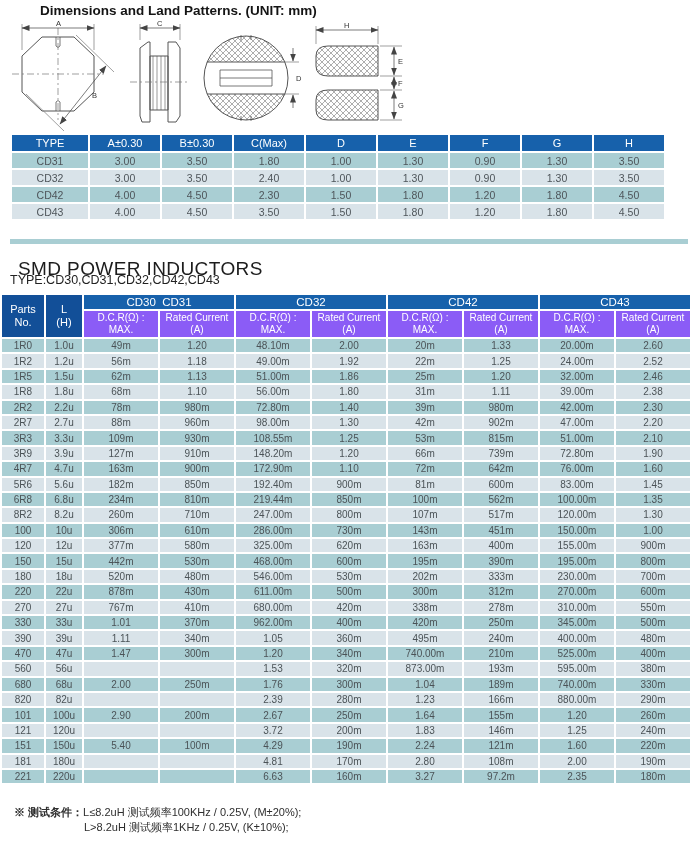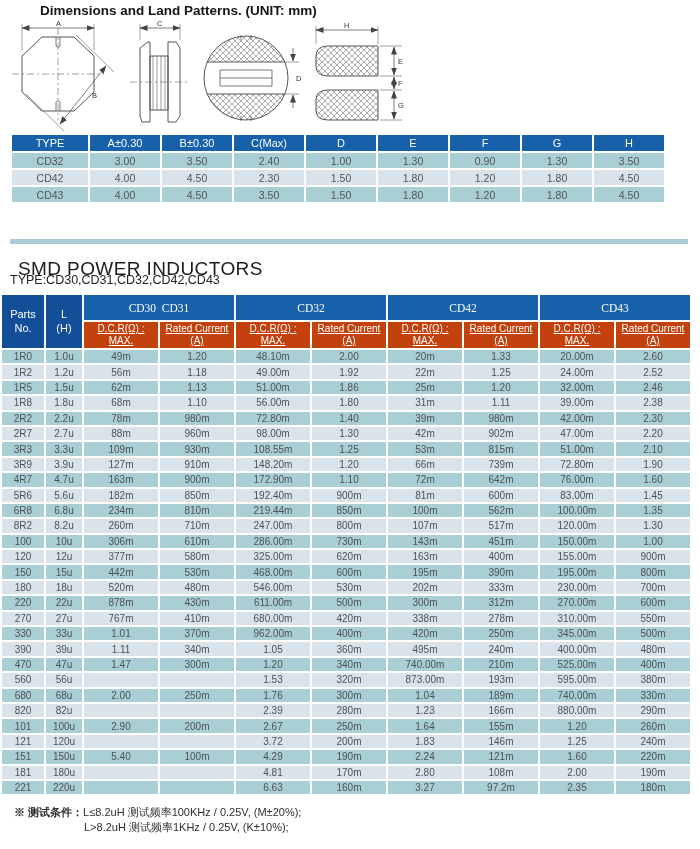--- a/index.html
+++ b/index.html
@@ -29,22 +29,22 @@
   .dims-table tbody tr:nth-child(odd) td{background:#a9ced3;}
   .dims-table tbody tr:nth-child(even) td{background:#d9e3e9;}
   .dims-strip{position:absolute;left:10px;top:239px;width:678px;height:5px;background:#a9ced3;}
   
   .section-title{position:absolute;left:10px;top:250px;font-size:19px;color:#1c1c1c;letter-spacing:0.4px;font-weight:normal;margin:8px;}
   .section-subtitle{position:absolute;left:10px;top:273px;font-size:12.5px;color:#222;margin:0;}
   
   .main-table{position:absolute;left:0;top:293px;}
   .main-table th{color:#fff;font-weight:normal;text-align:center;}
   .main-table .th-corner{background:#124f98;font-size:11px;line-height:1.2;}
-  .main-table .th-group{background:#1761ab;font-size:11.5px;height:25px;white-space:pre;font-family:Liberation Serif, serif;}
-  .main-table .th-sub{background:#c2410c;font-size:10px;height:26px;line-height:1.2;text-decoration:underline;}
+  .main-table .th-group{background:#1761ab;font-size:11.5px;height:14px;white-space:pre;}
+  .main-table .th-sub{background:#8b5cf6;font-size:10px;height:26px;line-height:1.2;}
   .main-table .th-sub span, .main-table .th-corner span{display:block;}
   .main-table td{height:13.4px;font-size:10px;text-align:center;color:#4b5357;}
   .main-table tbody tr:nth-child(odd) td{background:#a9ced3;}
   .main-table tbody tr:nth-child(even) td{background:#d9e3e9;}
   
   .notes{position:absolute;left:14px;top:805px;font-size:11px;color:#2e2e2e;line-height:1.35;}
   .notes .lbl{font-weight:bold;}
   .notes .indent{padding-left:70px;}
 </style>
 </head>
@@ -165,20 +165,31 @@
         <th>C(Max)</th>
         <th>D</th>
         <th>E</th>
         <th>F</th>
         <th>G</th>
         <th>H</th>
       </tr>
   </thead>
   <tbody>
       <tr>
+        <td>CD31</td>
+        <td>3.00</td>
+        <td>3.50</td>
+        <td>1.80</td>
+        <td>1.00</td>
+        <td>1.30</td>
+        <td>0.90</td>
+        <td>1.30</td>
+        <td>3.50</td>
+      </tr>
+      <tr>
         <td>CD32</td>
         <td>3.00</td>
         <td>3.50</td>
         <td>2.40</td>
         <td>1.00</td>
         <td>1.30</td>
         <td>0.90</td>
         <td>1.30</td>
         <td>3.50</td>
       </tr>

